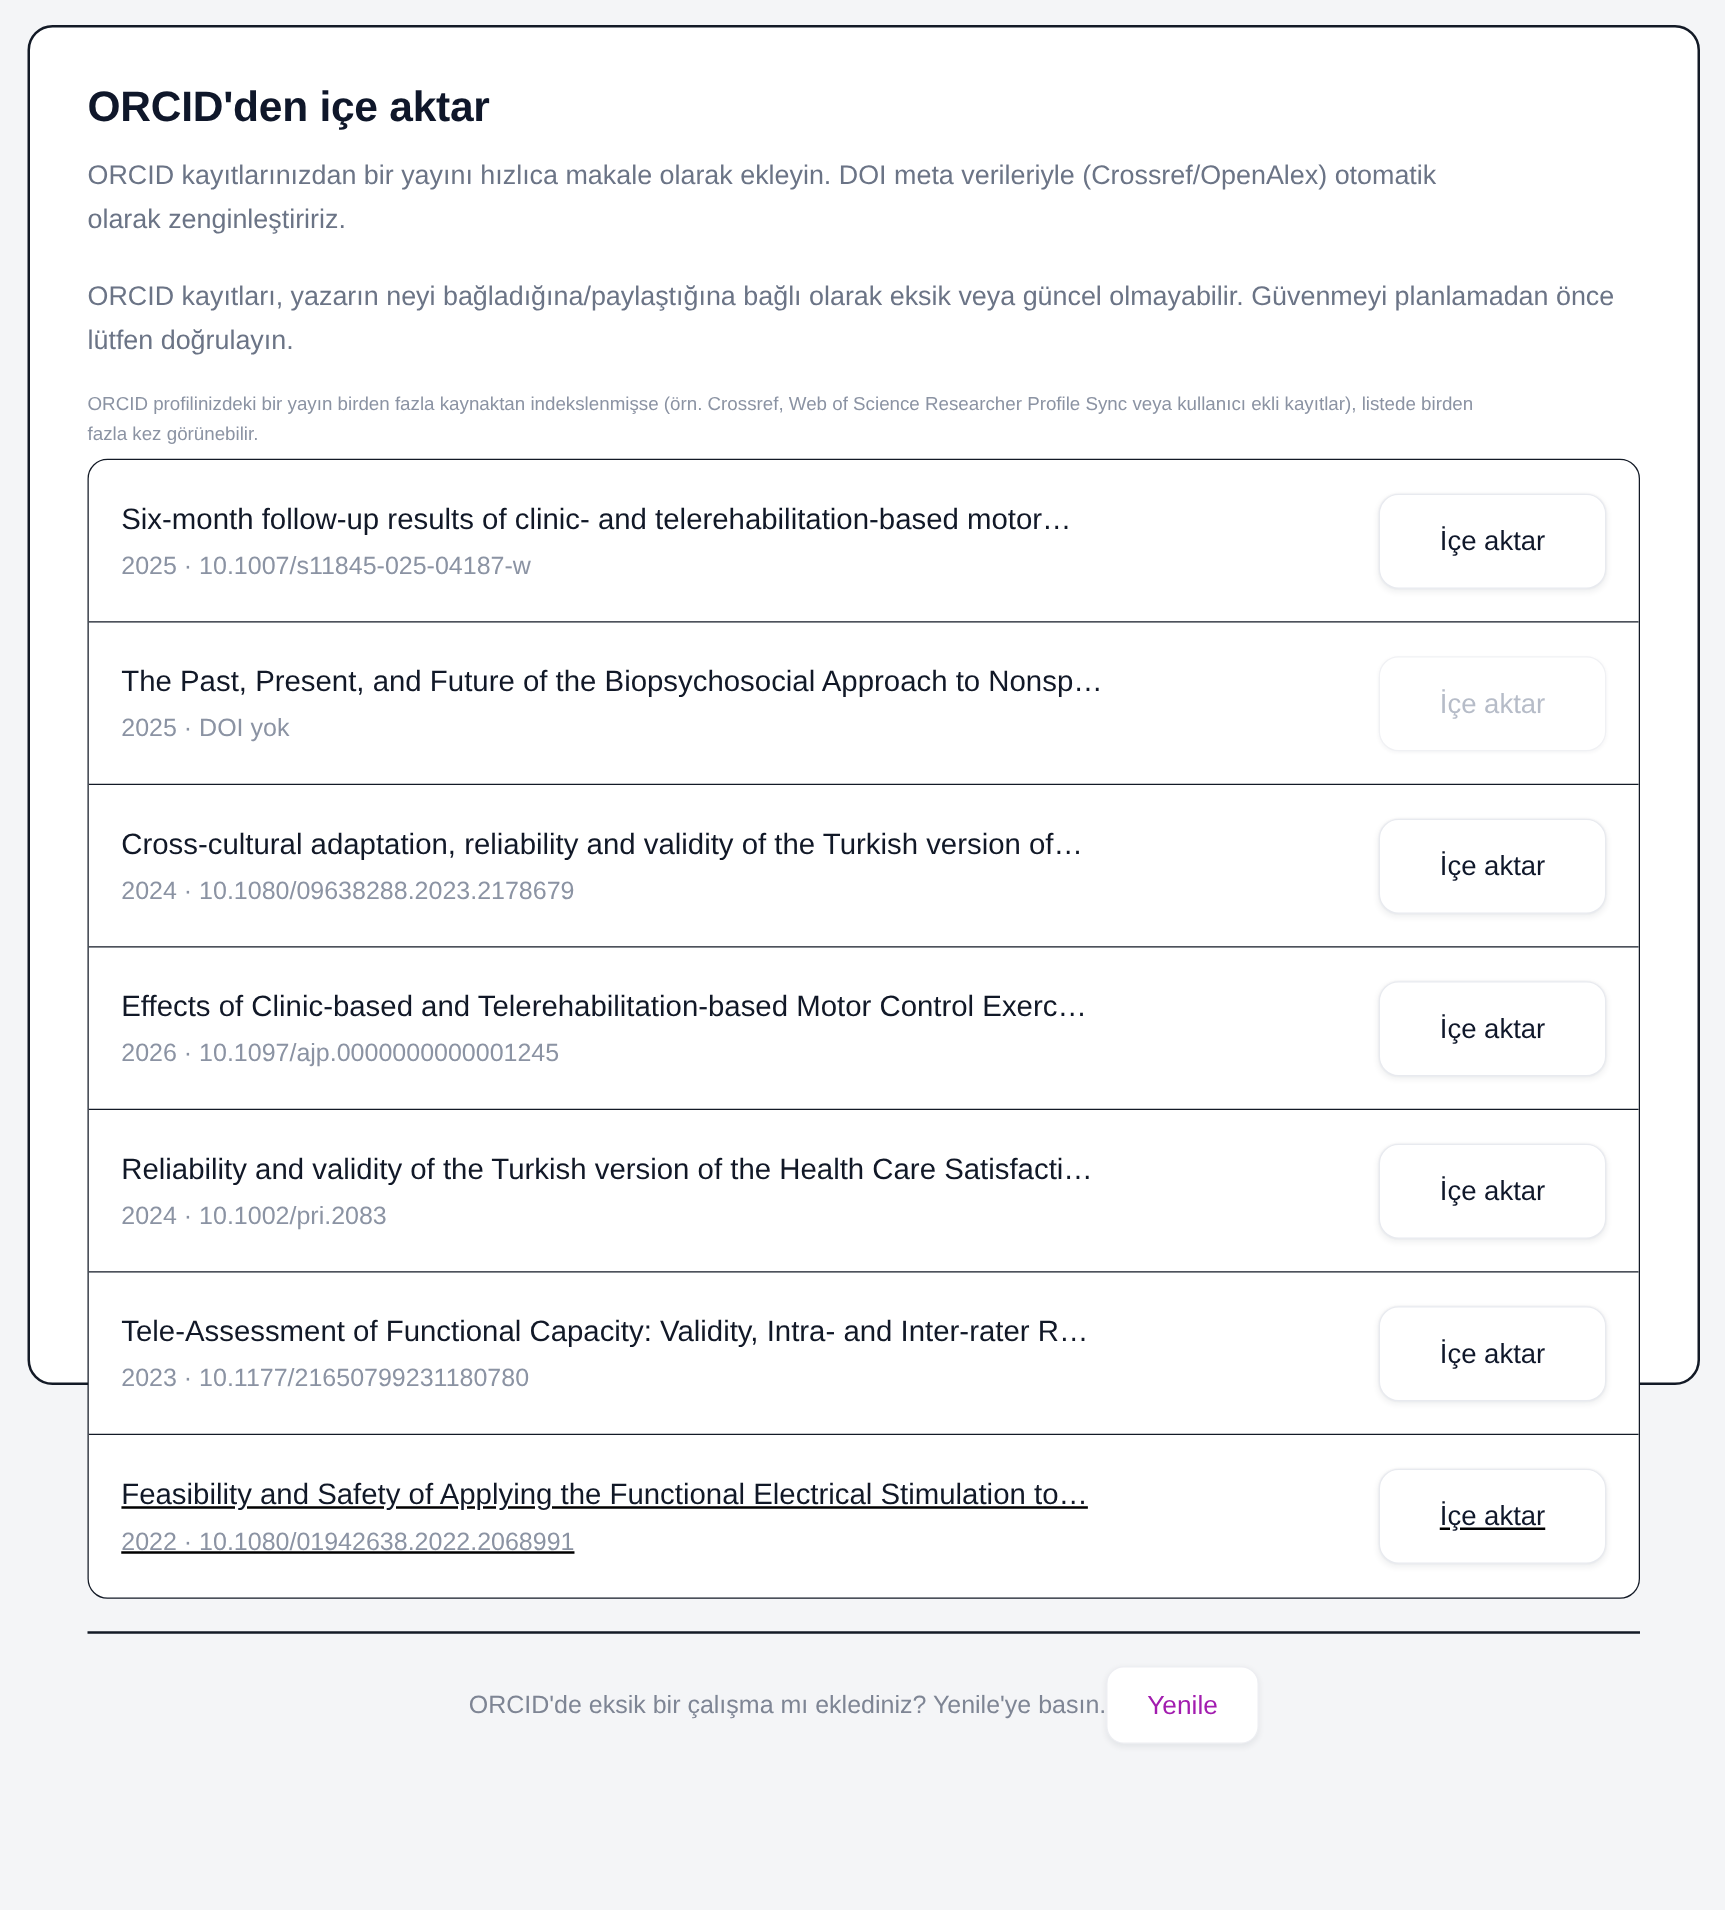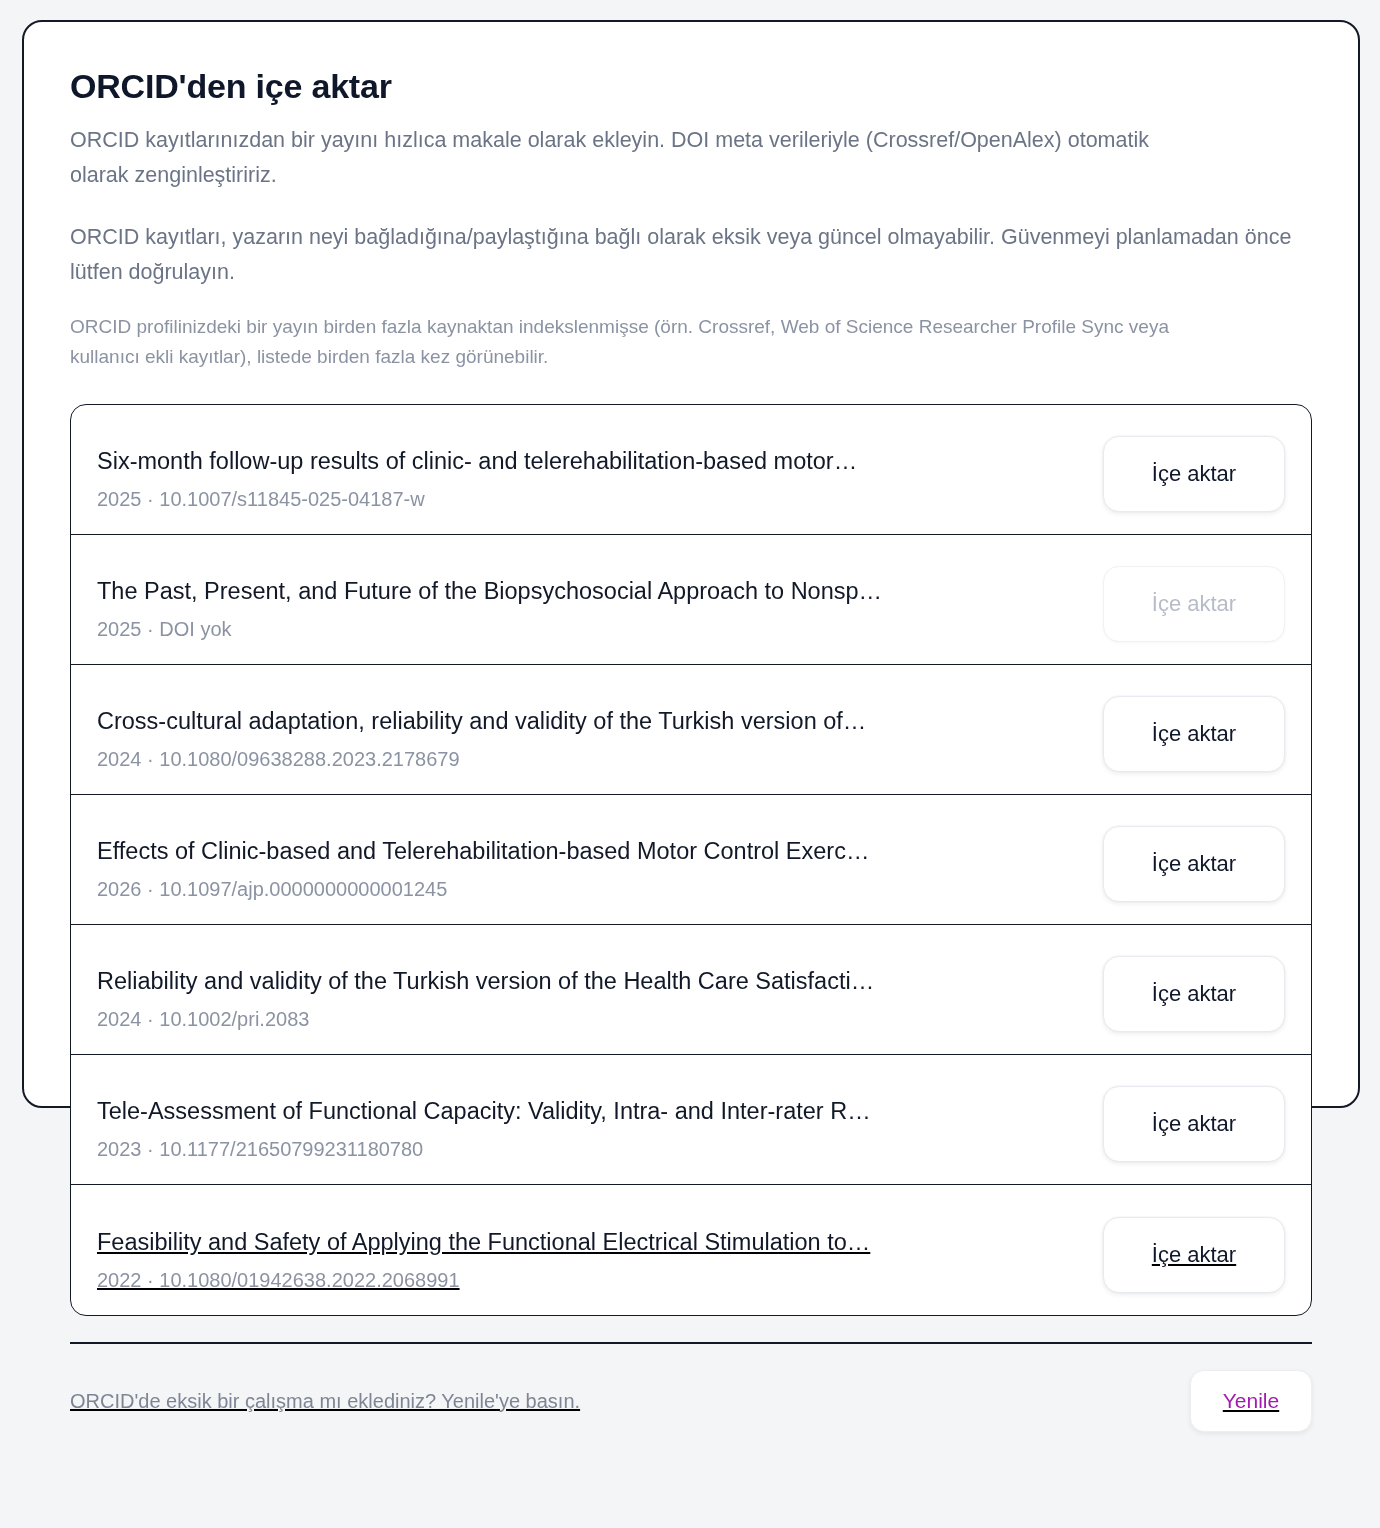--- a/index.html
+++ b/index.html
@@ -58,37 +58,37 @@
     max-width: 1110px;
     font-weight: 400;
   }
 
   .lead.second {
     max-width: 1245px;
     margin-bottom: 22px;
   }
 
   .note {
-    font-size: 19px;
+    font-size: 15px;
     line-height: 1.58;
     color: #8b93a3;
-    margin: 0 0 32px 0;
+    margin: 0 0 8px 0;
     max-width: 1135px;
   }
 
   .pub-list {
     border: 1.6px solid #131a26;
     border-radius: 16px;
     overflow: hidden;
     background: #fff;
   }
 
   .pub-row {
     display: flex;
-    align-items: flex-end;
+    align-items: center;
     justify-content: space-between;
     padding: 22px 26px 22px 26px;
     border-bottom: 1.6px solid #131a26;
     min-height: 130px;
   }
   .pub-row:last-child { border-bottom: none; text-decoration: underline; }
 
   .pub-text {
     min-width: 0;
     flex: 1 1 auto;
@@ -140,23 +140,22 @@
   .footer-divider {
     margin-top: 26px;
     height: 1.6px;
     background: #131a26;
     width: 100%;
   }
 
   .footer {
     display: flex;
     align-items: center;
-    justify-content: space-between;
+    justify-content: center;
     padding-top: 26px;
-    text-decoration: underline;
   }
 
   .footer-text {
     font-size: 20px;
     color: #7e8594;
     line-height: 1.4;
   }
 
   .btn-refresh {
     width: 122px;

